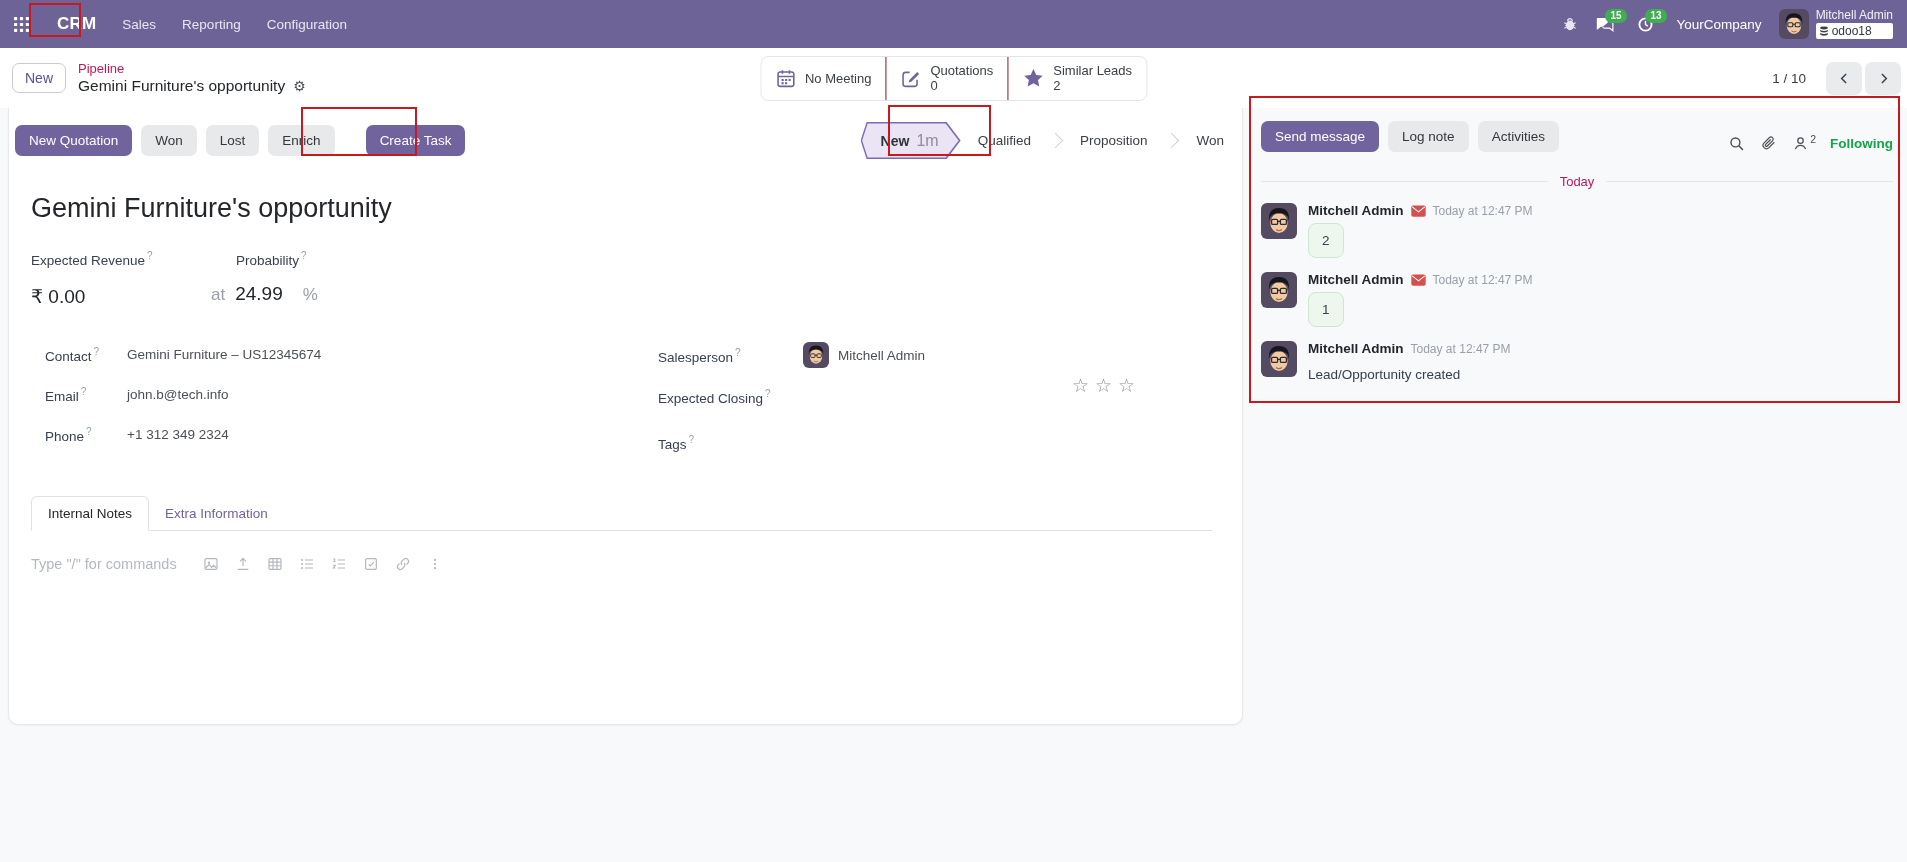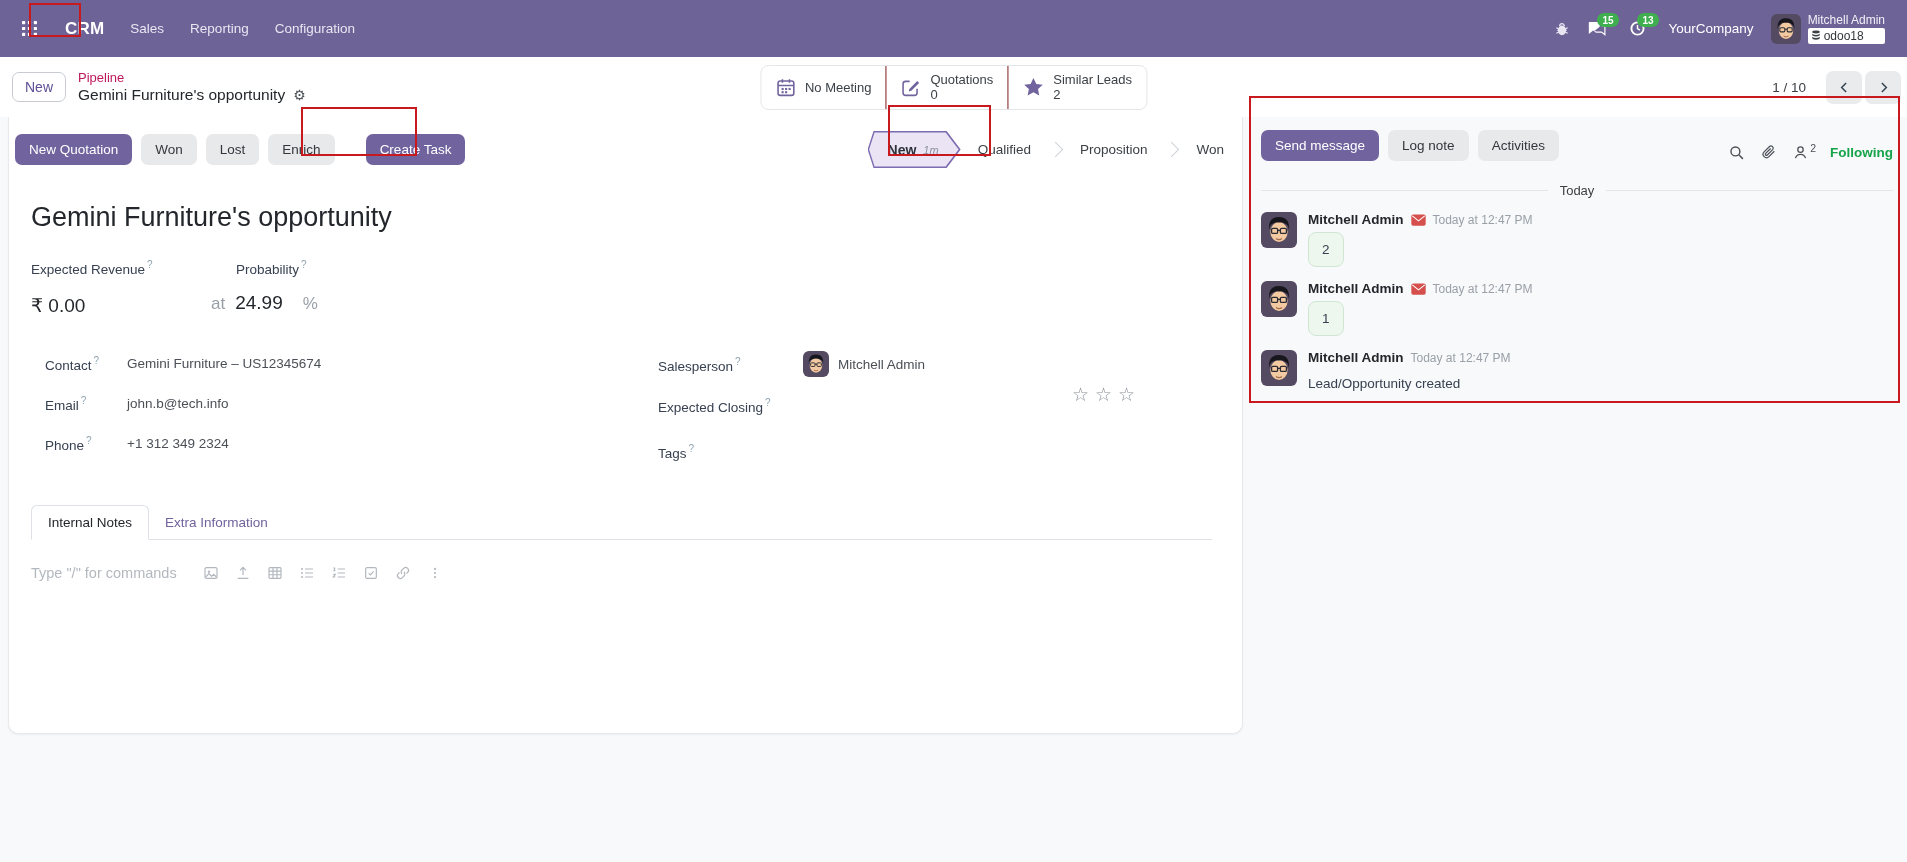--- a/index.html
+++ b/index.html
@@ -1,21 +1,21 @@
 <!DOCTYPE html>
 <html><head>
 <meta charset="utf-8">
 <style>
   * { margin:0; padding:0; box-sizing:border-box; }
   html,body { width:1907px; height:862px; overflow:hidden; background:#f7f9fa;
     font-family:"Liberation Sans","DejaVu Sans",sans-serif; color:#374151; }
   .page { position:relative; width:1907px; height:862px; }
 
   
-  .navbar { height:57px; background:#6e6397; display:flex; align-items:center; padding:0 22px; color:#fff; }
+  .navbar { height:48px; background:#6e6397; display:flex; align-items:center; padding:0 14px; color:#fff; }
   .nav-left { display:flex; align-items:center; gap:26px; }
   .apps-btn { display:flex; align-items:center; margin-right:2px; cursor:pointer; }
   .brand { font-size:17px; font-weight:bold; letter-spacing:.2px; }
   .nav-menu { font-size:13.5px; color:#e9e6f2; cursor:pointer; }
   .nav-right { margin-left:auto; display:flex; align-items:center; gap:17px; }
   .nav-ic { position:relative; display:flex; align-items:center; cursor:pointer; }
   .badge { position:absolute; top:-7px; right:-13px; background:#3fae4f; color:#fff; font-size:10px;
     border-radius:9px; padding:1.5px 5px; font-weight:bold; }
   .company { font-size:13.5px; color:#fff; }
   .userblock { display:flex; align-items:center; gap:7px; }
@@ -58,21 +58,21 @@
   .btn { font-size:13.5px; border:none; border-radius:7px; padding:8px 14px; cursor:pointer; }
   .btn-primary { background:#71639e; color:#fff; }
   .btn-secondary { background:#e8e9eb; color:#33373d; }
   .btn-gap { margin-left:22px; }
   .stages { display:flex; align-items:center; }
   .stage-arrow-outer { clip-path:polygon(6px 0,calc(100% - 14px) 0,100% 50%,calc(100% - 14px) 100%,6px 100%,0 50%);
     background:#7c6bb0; padding:0; border-radius:4px; }
   .stage-arrow-inner { clip-path:polygon(7px 1.5px,calc(100% - 15px) 1.5px,calc(100% - 2px) 50%,calc(100% - 15px) calc(100% - 1.5px),7px calc(100% - 1.5px),1.5px 50%);
     background:#eae4f5; height:37px; display:flex; align-items:center; padding:0 22px 0 20px; gap:7px; }
   .stage-active-label { font-size:14px; font-weight:bold; color:#2d3138; }
-  .stage-duration { font-size:11px; color:#8b9199;font-style:italic; }
+  .stage-duration { font-size:16px; color:#8b9199; }
   .stage { font-size:13.5px; color:#3b4046; padding:0 17px; cursor:pointer; }
   .stage-sep { width:11px; height:11px; border-top:1px solid #cdd1d6; border-right:1px solid #cdd1d6;
     transform:rotate(45deg); margin:0 2px; }
 
   .sheet-body { padding:8px 30px 0 22px; }
   .opp-title { font-size:27px; color:#23262b; font-weight:400; margin:14px 0 26px; }
   .sup { color:#8fa4b0; font-size:10px; vertical-align:super; margin-left:2px; }
   .flabel { font-size:13.5px; color:#374151; }
   .rev-row { display:flex; }
   .rev-block { width:180px; }
@@ -101,21 +101,21 @@
   .notes-placeholder { color:#b3b8bf; font-size:14.5px; margin-right:14px; }
   .ed-ic { display:flex; align-items:center; justify-content:center; width:24px; height:22px; cursor:pointer; }
 
   
   .chatter { flex:1; padding:0 14px 0 18px; }
   .chatter-top { display:flex; align-items:flex-end; gap:9px; padding-top:13px; }
   .chatter-right { margin-left:auto; display:flex; align-items:center; gap:15px; }
   .cic { display:flex; align-items:center; cursor:pointer; position:relative; }
   .followers-sup { font-size:10.5px; color:#4b5057; position:relative; top:-5px; left:1px; }
   .following { color:#16a34a; font-size:13.5px; font-weight:bold; cursor:pointer; }
-  .date-divider { display:flex; align-items:center; gap:12px; margin-top:22px; color:#404040; font-size:13px; }
+  .date-divider { display:flex; align-items:center; gap:12px; margin-top:22px; color:#be185d; font-size:13px; }
   .date-divider::before,.date-divider::after { content:""; flex:1; height:1px; background:#e3e6e9; }
   .message { display:flex; gap:11px; margin-top:14px; }
   .msg-head { display:flex; align-items:center; gap:7px; }
   .msg-author { font-size:13.5px; font-weight:bold; color:#23262b; }
   .msg-time { font-size:12px; color:#9aa0a8; }
   .msg-body-box { display:inline-block; margin-top:5px; background:#edf7ee; border:1px solid #cfe6d3;
     border-radius:8px; padding:9px 13px; font-size:13.5px; color:#374151; }
   .msg-body-plain { margin-top:11px; font-size:13.5px; color:#374151; }
 
   

